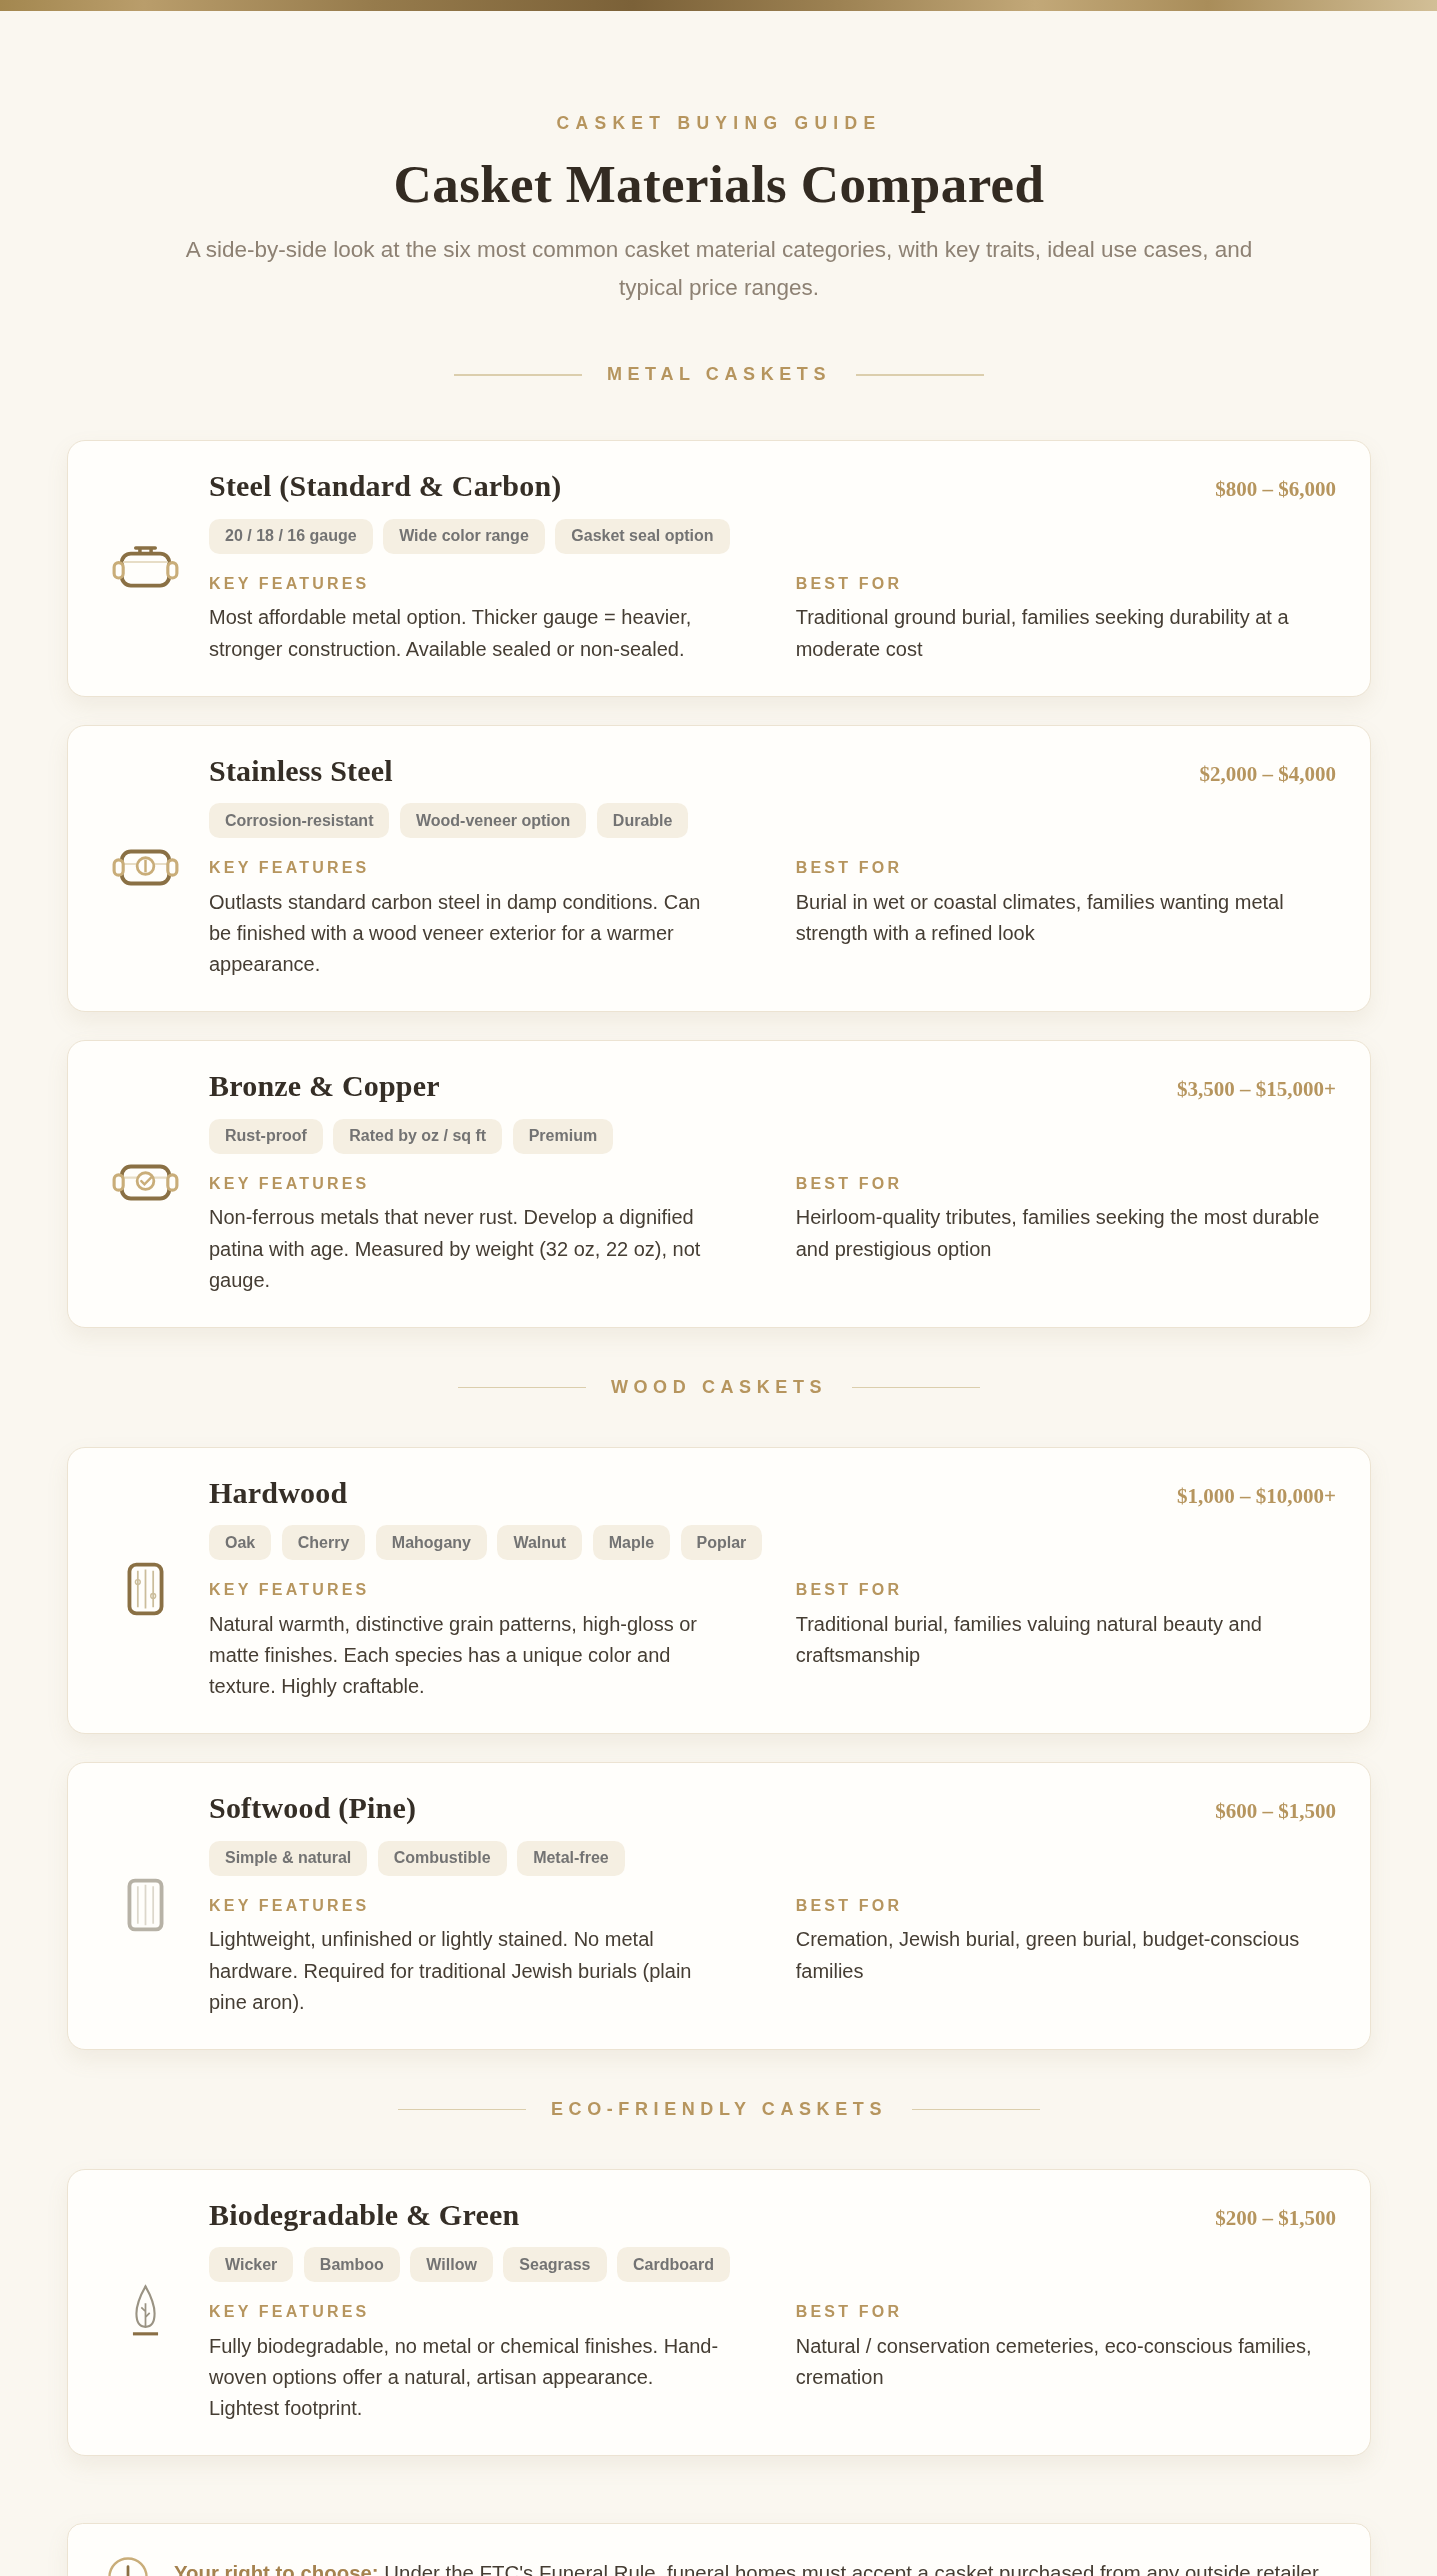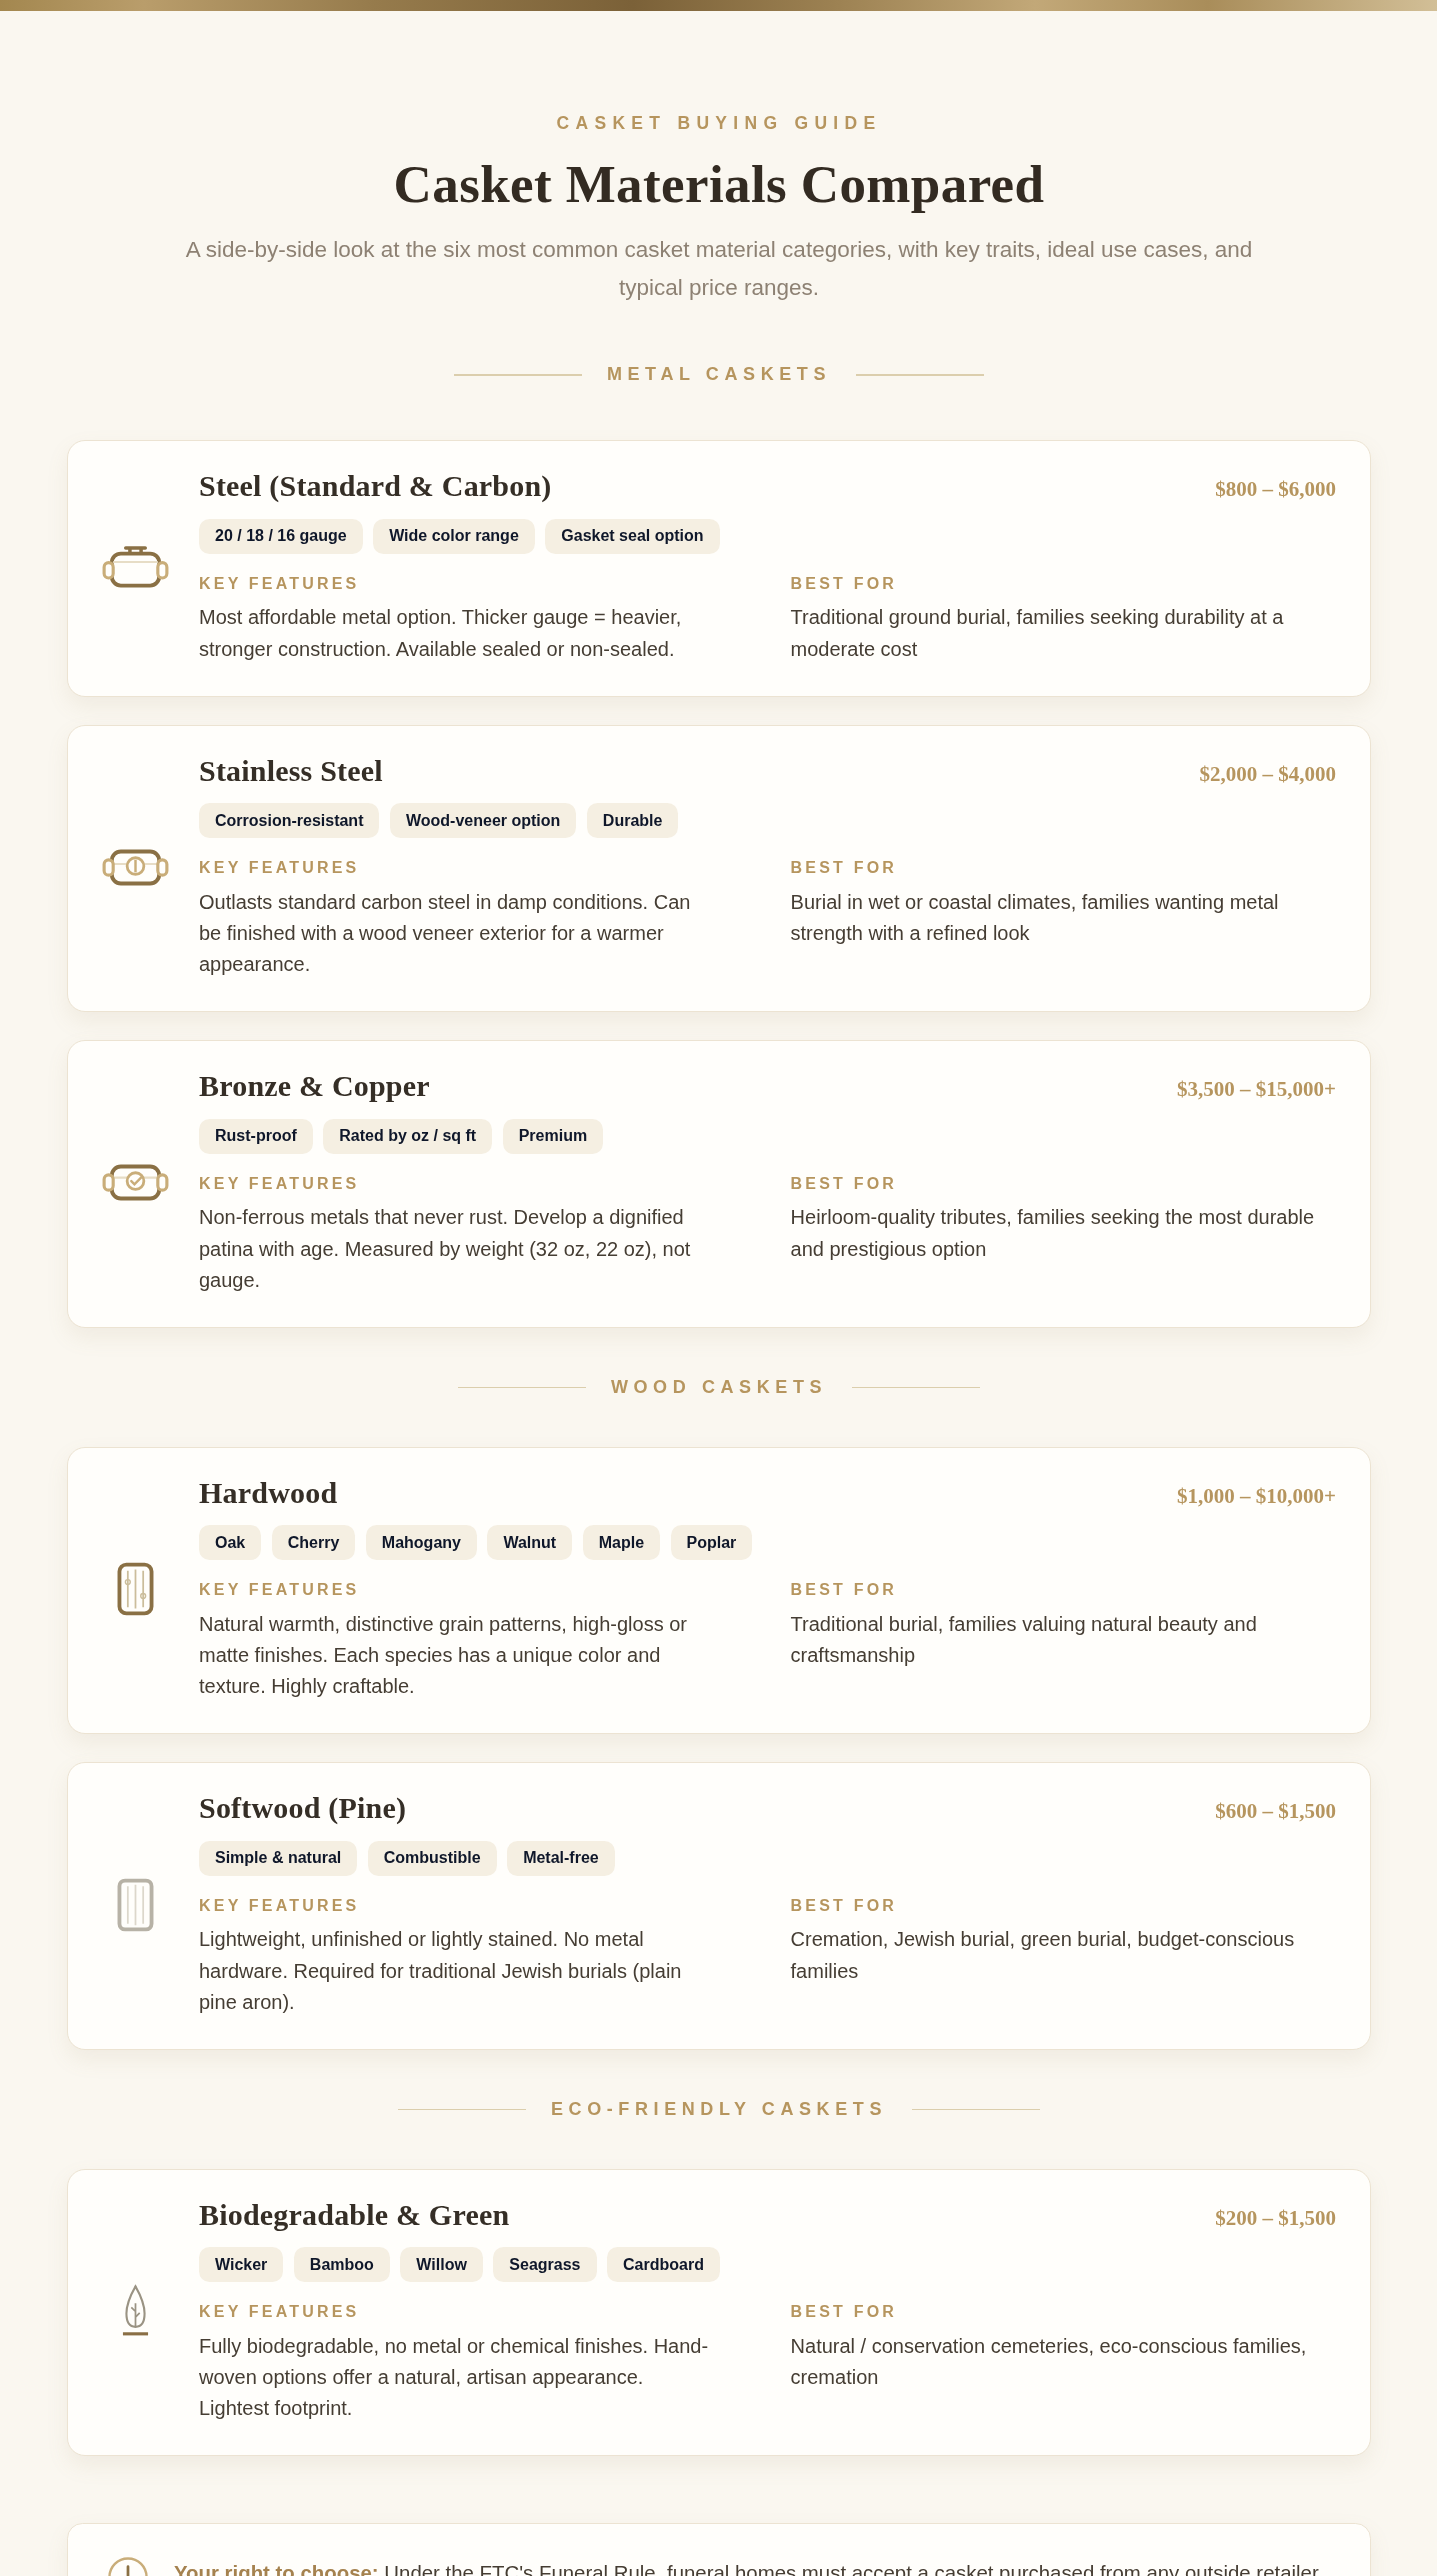--- a/index.html
+++ b/index.html
@@ -40,37 +40,37 @@
   .section-head .line { width:128px; height:1.4px; background:#dbcead; }
   .section-head .label {
     font-size:18px; font-weight:700; letter-spacing:5.6px; color:#b6955e;
     white-space:nowrap;
   }
 
   
   .card {
     background:#fffefb; border:1.1px solid #ece3d2; border-radius:18px;
     box-shadow:0 9.8px 21px rgba(160,140,100,0.10);
-    padding:28px 34px 31px 34px;
+    padding:28px 34px 31px 44px;
     display:grid; grid-template-columns:70px 1fr; column-gap:27px;
   }
   .card + .card { margin-top:28px; }
   .icon-cell { align-self:center; justify-self:start; }
   .card-head { display:flex; justify-content:space-between; align-items:baseline; }
   .card-title {
     font-family:"Liberation Serif", serif; font-size:30px; font-weight:700;
     color:#352e26; letter-spacing:0.2px;
   }
   .price {
     font-family:"Liberation Serif", serif; font-size:21px; font-weight:700;
     color:#b6955e; white-space:nowrap;
   }
   .chips { margin-top:15.4px; display:flex; flex-wrap:wrap; gap:10.5px; }
   .chip {
-    background:#f5efe2; color:#0f172a; font-size:16px; font-weight:700;
+    background:#f5efe2; color:#737373; font-size:16px; font-weight:700;
     padding:8.4px 16px; border-radius:10.5px; white-space:nowrap;
   }
   .cols { margin-top:21px; display:grid; grid-template-columns:1fr 1.06fr; column-gap:77px; }
   .col-label { font-size:16px; font-weight:700; letter-spacing:3.2px; color:#b6955e; }
   .col-text { margin-top:9.8px; font-size:20px; line-height:1.56; color:#453d33; }
 
   
   .notice {
     margin-top:67px;
     background:#fffefb; border:1.1px solid #ece3d2; border-radius:15.4px;

